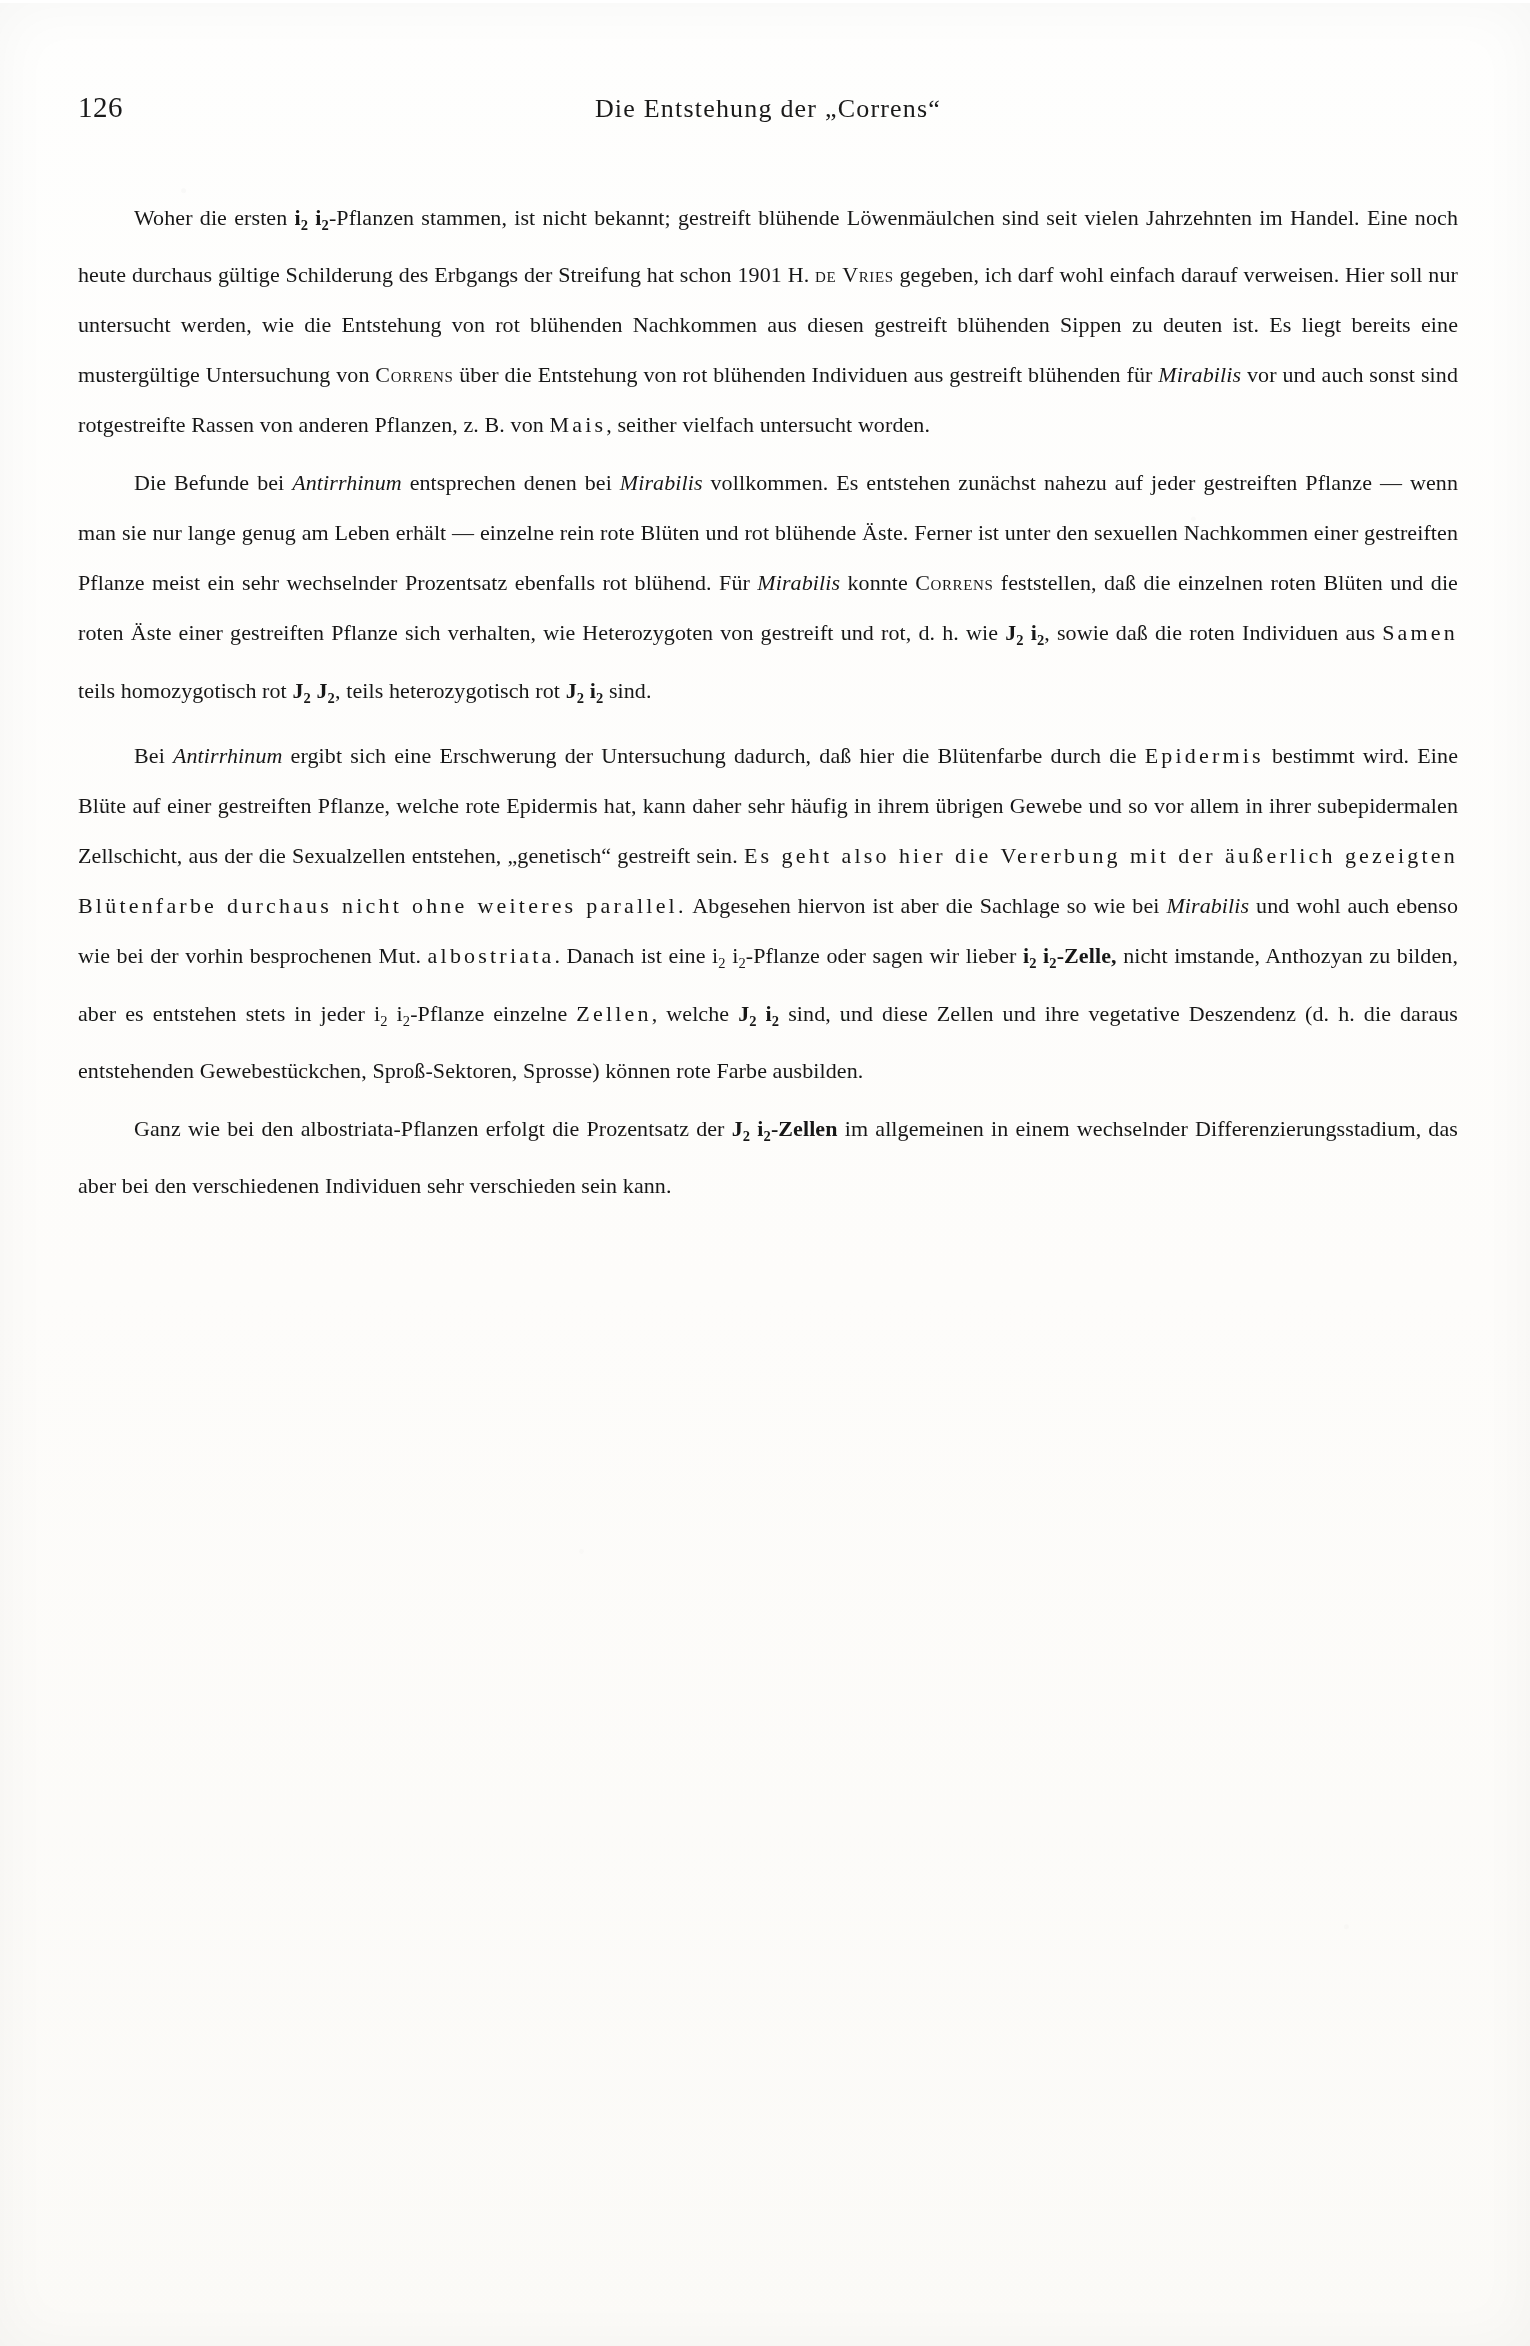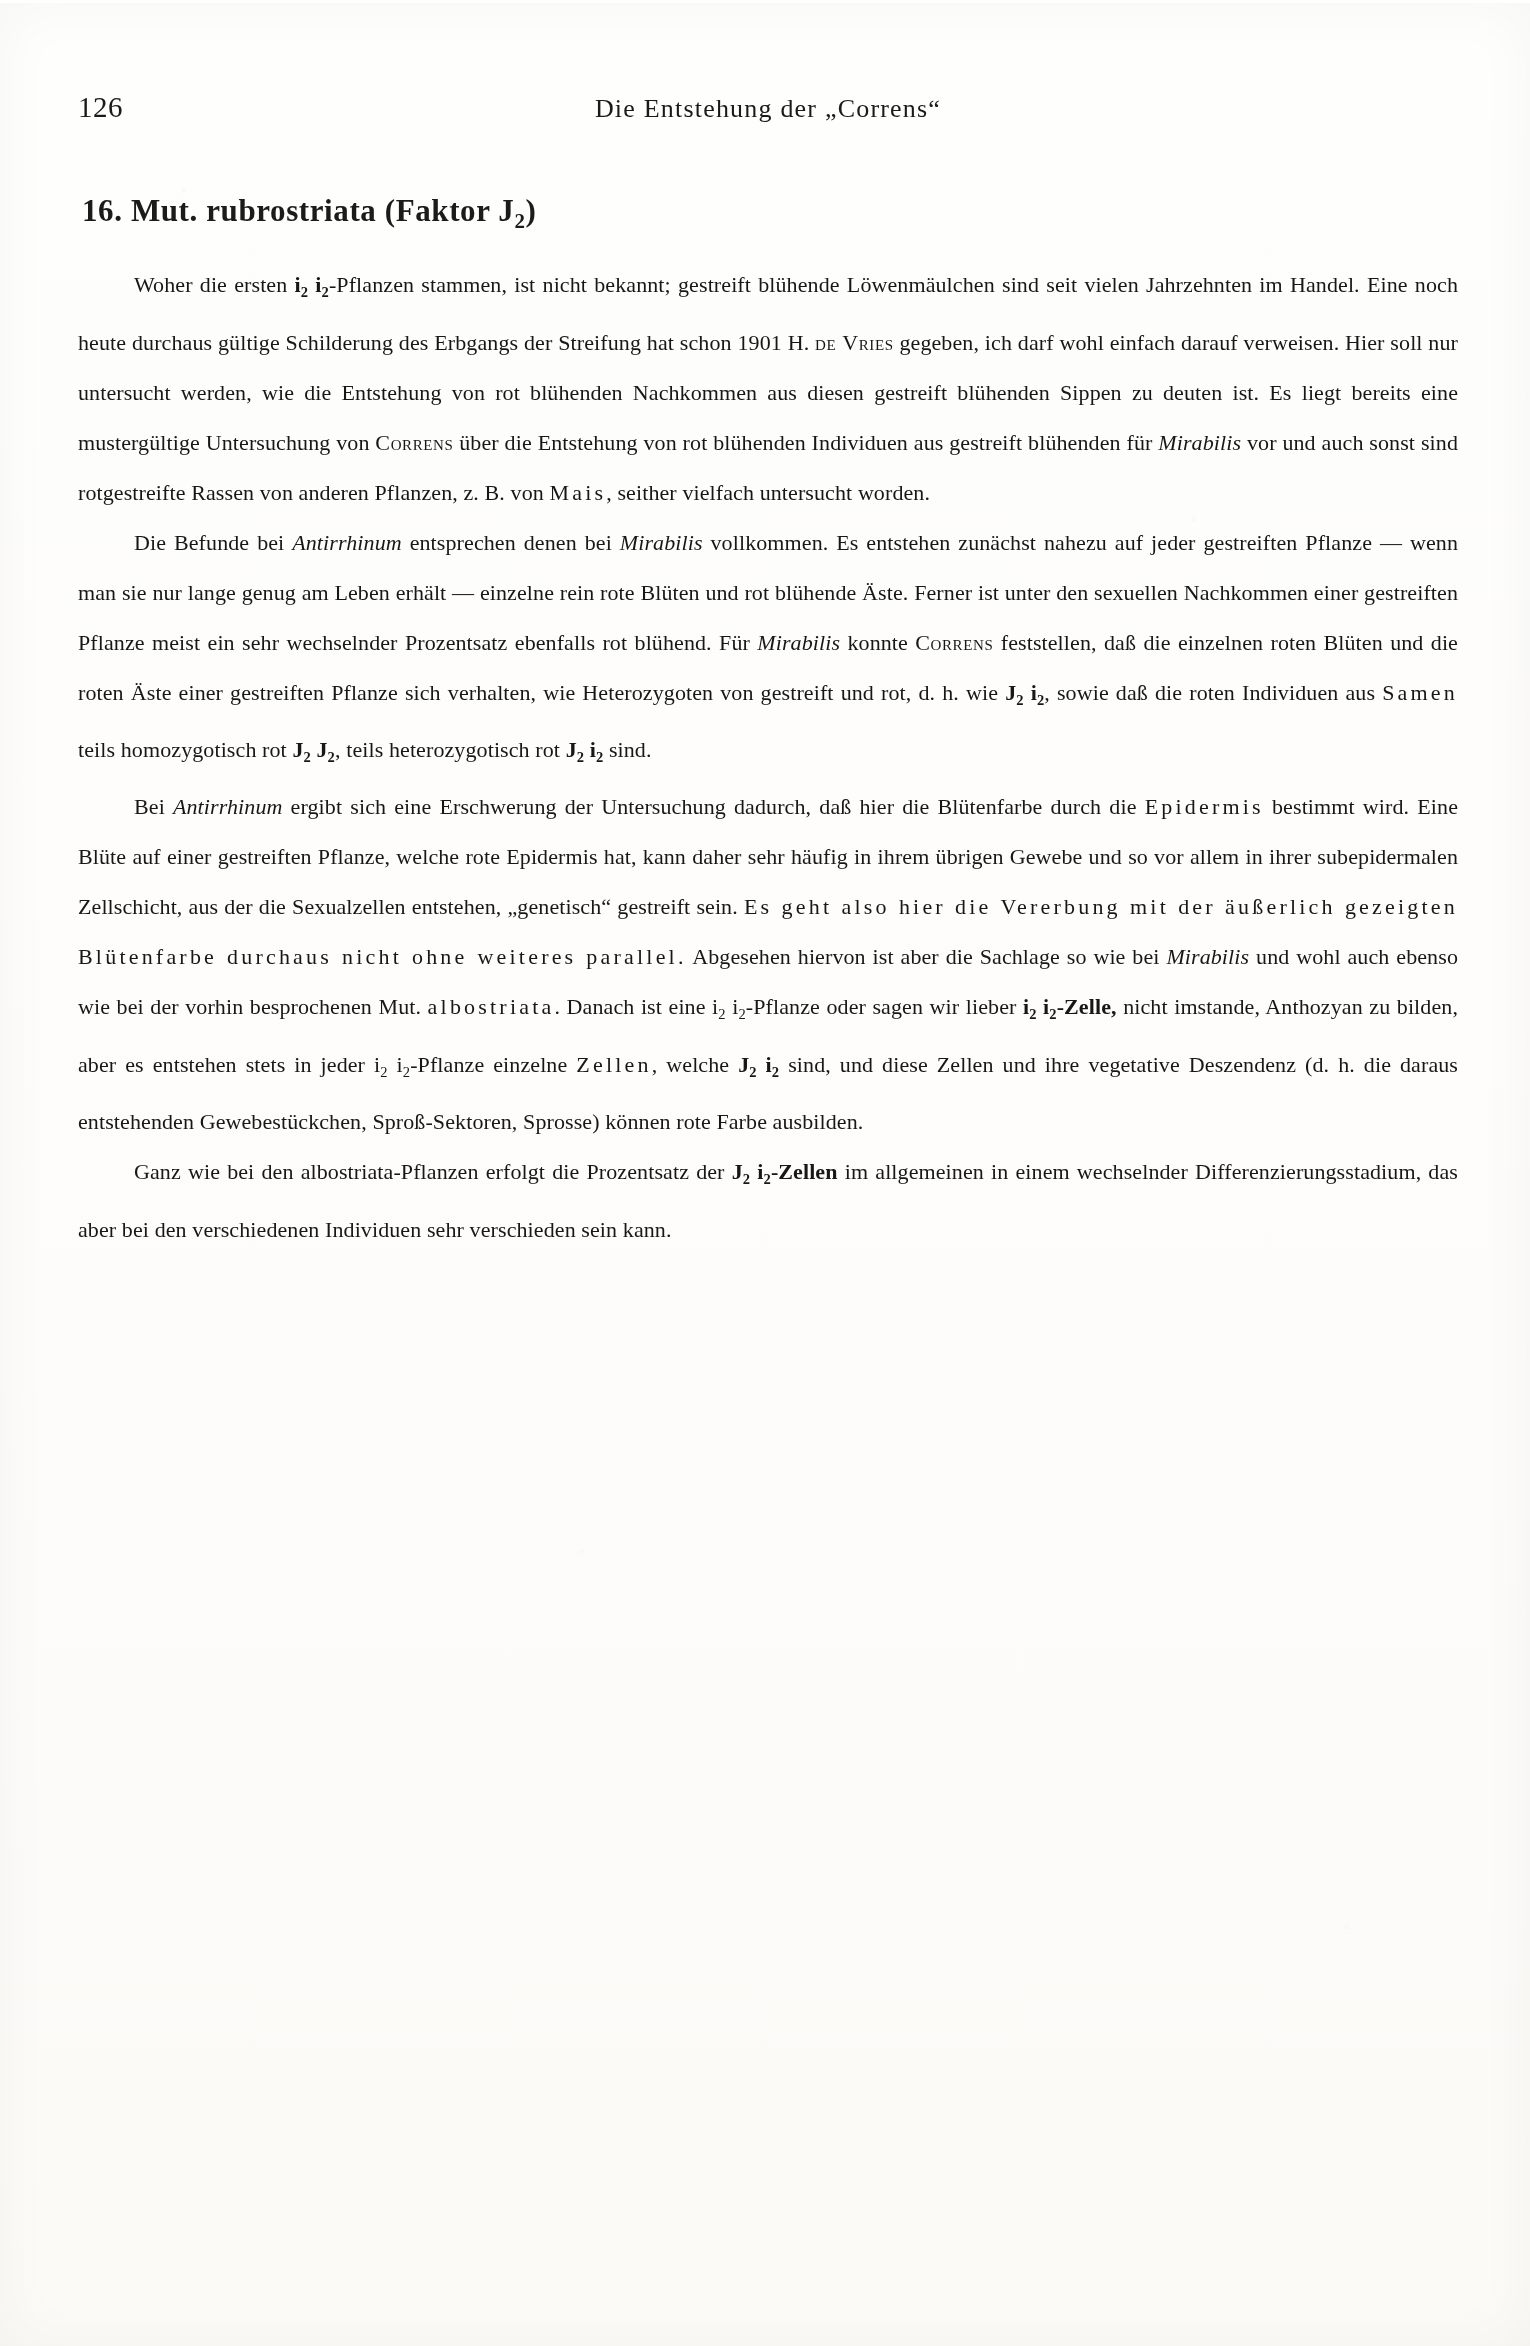--- a/index.html
+++ b/index.html
@@ -74,21 +74,21 @@
   p.para {
     font-size: 22px;
     line-height: 50px;
     margin: 0;
     text-align: justify;
     text-justify: inter-word;
     letter-spacing: 0.1px;
     color: #171717;
   }
   p.para + p.para {
-    margin-top: 0px;
+    margin-top: 8px;
   }
   .indent {
     text-indent: 56px;
   }
   .sc {
     font-variant: small-caps;
     letter-spacing: 0.6px;
   }
   .it { font-style: italic; }
   .bd { font-weight: bold; }
@@ -108,23 +108,20 @@
 <div class="page">
   <div class="paper-noise"></div>
 
   <div class="content">
 
     <div class="running-head">
       <div class="folio">126</div>
       <div class="head-title">Die Entstehung der „Correns“</div>
     </div>
 
-    <h1 class="section-title">
-      <span>16. Mut. rubrostriata (Faktor J</span><span class="sub">2</span><span>)</span>
-    </h1>
 
     <p class="para indent">
       <span>Woher die ersten </span><span class="bd nowrap"><span>i</span><span class="sub">2</span><span> i</span><span class="sub">2</span></span><span>-Pflanzen stammen, ist nicht bekannt; gestreift blühende Löwenmäulchen sind seit vielen Jahrzehnten im Handel. Eine noch heute durchaus gültige Schilderung des Erbgangs der Streifung hat schon 1901 H. </span><span class="sc">de Vries</span><span> gegeben, ich darf wohl einfach darauf verweisen. Hier soll nur untersucht werden, wie die Entstehung von rot blühenden Nachkommen aus diesen gestreift blühenden Sippen zu deuten ist. Es liegt bereits eine mustergültige Untersuchung von </span><span class="sc">Correns</span><span> über die Entstehung von rot blühenden Individuen aus gestreift blühenden für </span><span class="it">Mirabilis</span><span> vor und auch sonst sind rotgestreifte Rassen von anderen Pflanzen, z. B. von </span><span class="sp">Mais</span><span>, seither vielfach untersucht worden.</span>
     </p>
 
     <p class="para indent">
       <span>Die Befunde bei </span><span class="it">Antirrhinum</span><span> entsprechen denen bei </span><span class="it">Mirabilis</span><span> vollkommen. Es entstehen zunächst nahezu auf jeder gestreiften Pflanze — wenn man sie nur lange genug am Leben erhält — einzelne rein rote Blüten und rot blühende Äste. Ferner ist unter den sexuellen Nachkommen einer gestreiften Pflanze meist ein sehr wechselnder Prozentsatz ebenfalls rot blühend. Für </span><span class="it">Mirabilis</span><span> konnte </span><span class="sc">Correns</span><span> feststellen, daß die einzelnen roten Blüten und die roten Äste einer gestreiften Pflanze sich verhalten, wie Heterozygoten von gestreift und rot, d. h. wie </span><span class="bd nowrap"><span>J</span><span class="sub">2</span><span> i</span><span class="sub">2</span></span><span>, sowie daß die roten Individuen aus </span><span class="sp">Samen</span><span> teils homozygotisch rot </span><span class="bd nowrap"><span>J</span><span class="sub">2</span><span> J</span><span class="sub">2</span></span><span>, teils heterozygotisch rot </span><span class="bd nowrap"><span>J</span><span class="sub">2</span><span> i</span><span class="sub">2</span></span><span> sind.</span>
     </p>
 
     <p class="para indent">

